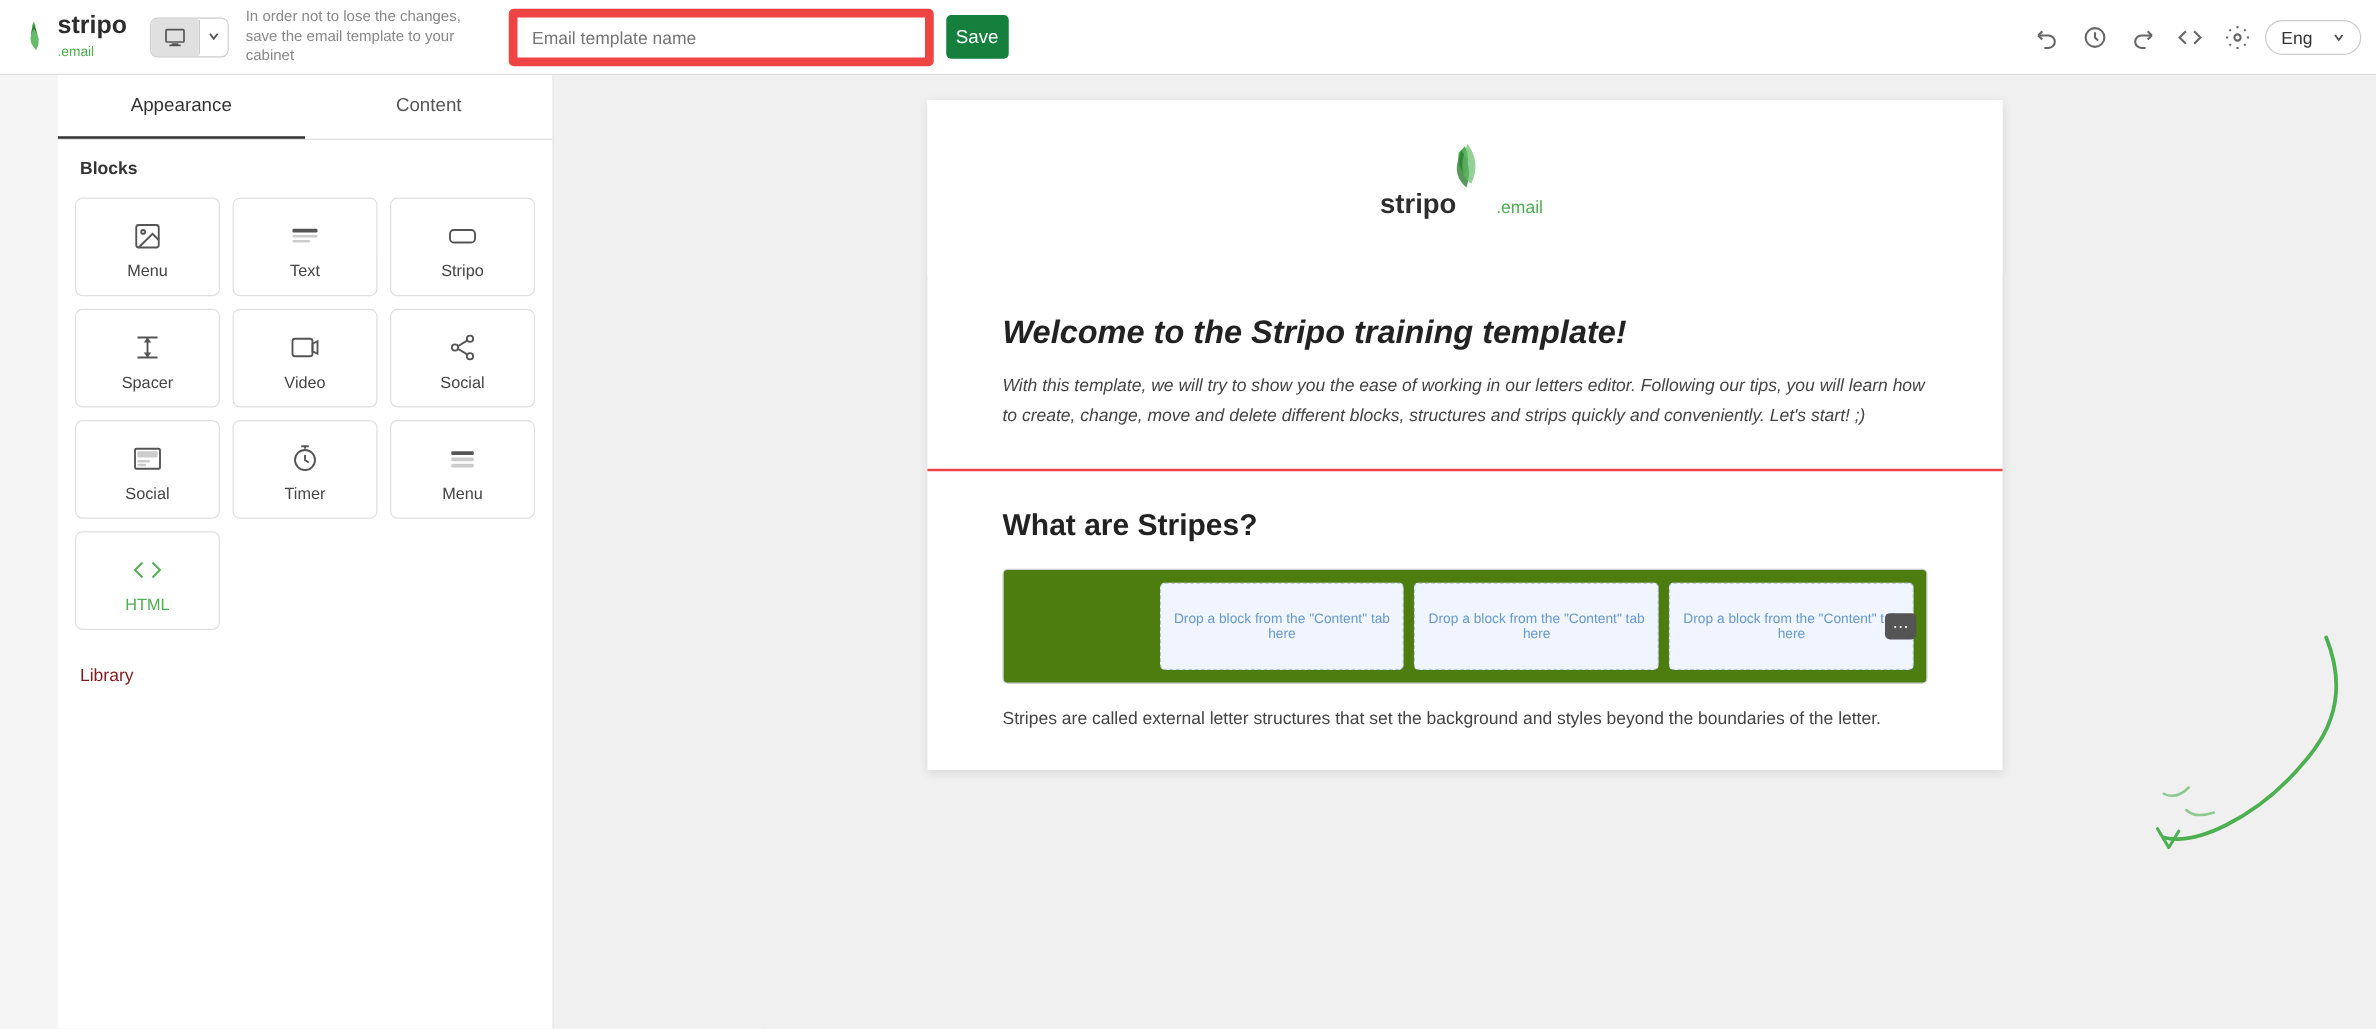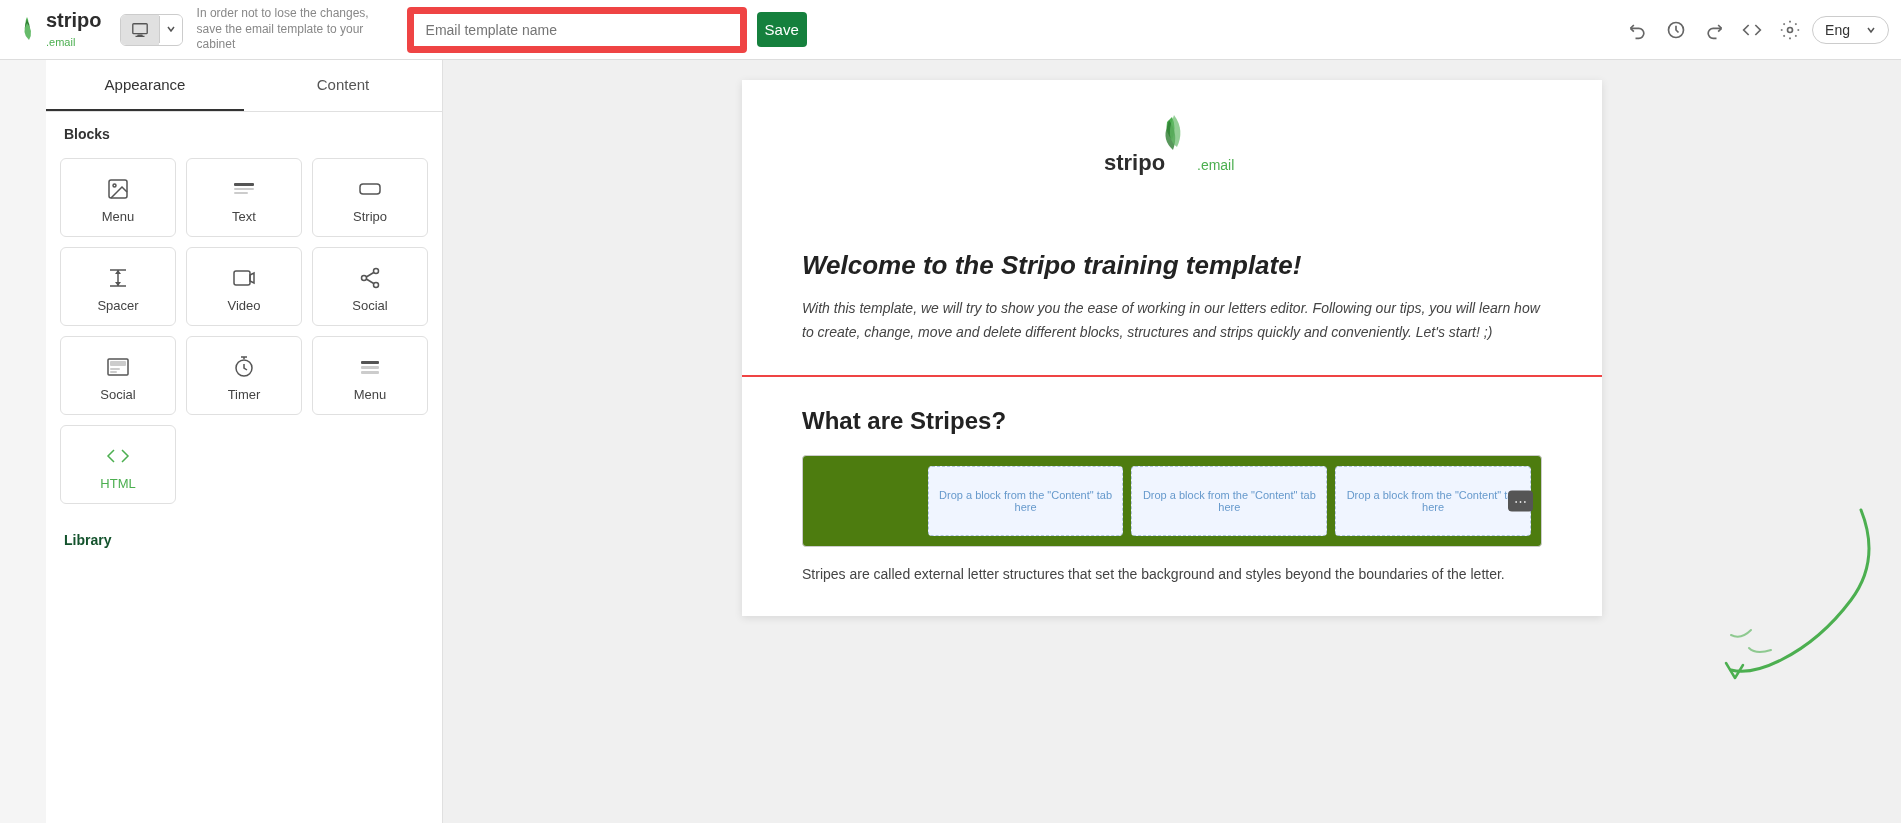--- a/index.html
+++ b/index.html
@@ -107,21 +107,21 @@
     .stripes-desc { font-size: 14px; color: #444; line-height: 1.7; }
 
     
     .arrow-decoration {
       position: absolute; right: 20px; top: 440px; width: 160px; height: 200px;
       pointer-events: none;
     }
 
     
     .library-section { padding: 14px 18px 6px; }
-    .library-title { font-size: 14px; font-weight: 700; color: #14532d; }
+    .library-title { font-size: 14px; font-weight: 400; color: #7f1d1d; }
   </style>
 </head>
 <body>
 
 <div class="topbar">
   <div class="logo">
     <svg class="logo-icon" viewBox="0 0 30 30" fill="none">
       <path d="M15 2 Q18 8 15 14 Q12 8 15 2Z" fill="#4caf50"></path>
       <path d="M15 5 Q20 12 16 20 Q10 14 15 5Z" fill="#2e7d32"></path>
       <path d="M15 8 Q22 16 17 25 Q9 18 15 8Z" fill="#66bb6a"></path>

